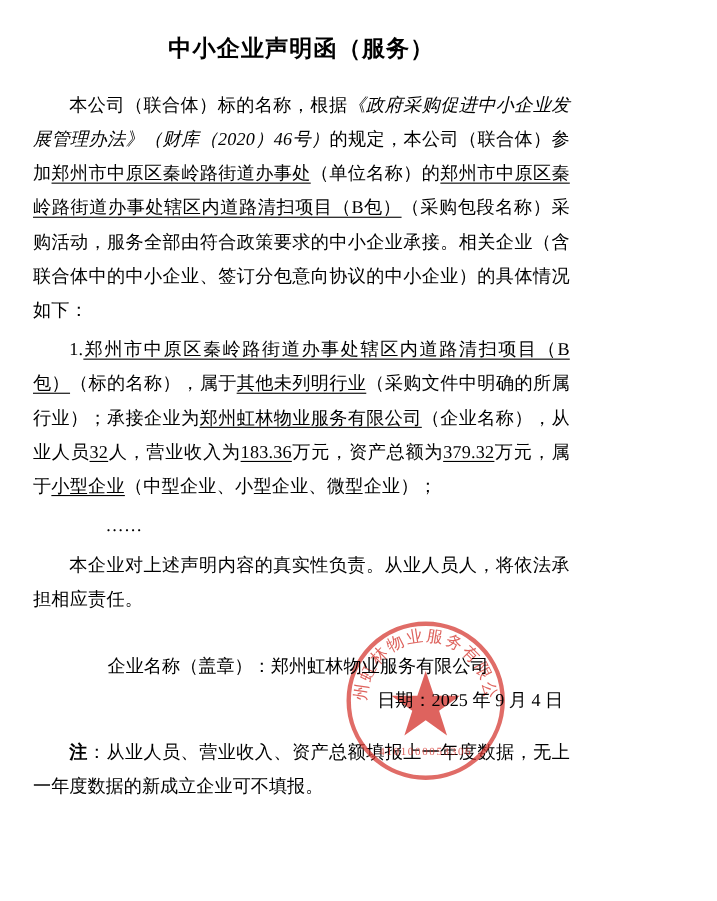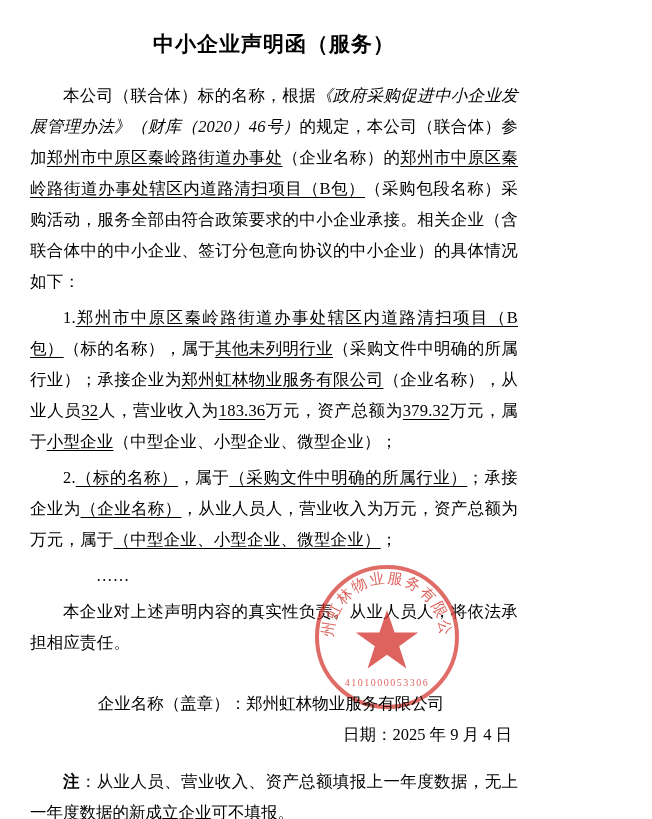--- a/index.html
+++ b/index.html
@@ -94,30 +94,27 @@
   }
 </style>
 </head>
 <body>
 
 <div class="page">
 
   <div class="doc-title">中小企业声明函（服务）</div>
 
   <p class="para indent">
-    <span>本公司（联合体）标的名称，根据</span><span class="ital">《政府采购促进中小企业发展管理办法》（财库（2020）46号）</span><span>的规定，本公司（联合体）参加</span><span class="u">郑州市中原区秦岭路街道办事处</span><span>（企业名称）的</span><span class="u">郑州市中原区秦岭路街道办事处辖区内道路清扫项目（B包）</span><span>（采购包段名称）采购活动，服务全部由符合政策要求的中小企业承接。相关企业（含联合体中的中小企业、签订分包意向协议的中小企业）的具体情况如下：</span>
+    <span>本公司（联合体）标的名称，根据</span><span class="ital">《政府采购促进中小企业发展管理办法》（财库（2020）46号）</span><span>的规定，本公司（联合体）参加</span><span class="u">郑州市中原区秦岭路街道办事处</span><span>（单位名称）的</span><span class="u">郑州市中原区秦岭路街道办事处辖区内道路清扫项目（B包）</span><span>（采购包段名称）采购活动，服务全部由符合政策要求的中小企业承接。相关企业（含联合体中的中小企业、签订分包意向协议的中小企业）的具体情况如下：</span>
   </p>
 
   <p class="para indent">
     <span>1.</span><span class="u">郑州市中原区秦岭路街道办事处辖区内道路清扫项目（B包）</span><span>（标的名称），属于</span><span class="u">其他未列明行业</span><span>（采购文件中明确的所属行业）；承接企业为</span><span class="u">郑州虹林物业服务有限公司</span><span>（企业名称），从业人员</span><span class="u">32</span><span>人，营业收入为</span><span class="u">183.36</span><span>万元，资产总额为</span><span class="u">379.32</span><span>万元，属于</span><span class="u">小型企业</span><span>（中型企业、小型企业、微型企业）；</span>
   </p>
 
-  <p class="para indent">
-    <span>2.</span><span class="u">（标的名称）</span><span>，属于</span><span class="u">（采购文件中明确的所属行业）</span><span>；承接企业为</span><span class="u">（企业名称）</span><span>，从业人员人，营业收入为万元，资产总额为万元，属于</span><span class="u">（中型企业、小型企业、微型企业）</span><span>；</span>
-  </p>
 
   <p class="para dots">……</p>
 
 
   <p class="para indent">本企业对上述声明内容的真实性负责。从业人员人，将依法承担相应责任。</p>
 
   <div class="seal">
     <svg width="148" height="148" viewBox="0 0 148 148" xmlns="http://www.w3.org/2000/svg">
       <circle cx="74" cy="74" r="70" fill="none" stroke="#d4342d" stroke-width="4" opacity="0.85"></circle>
       <path id="sealArc" d="M 74,74 m -54,0 a 54,54 0 1,1 108,0" fill="none" stroke="none"></path>

